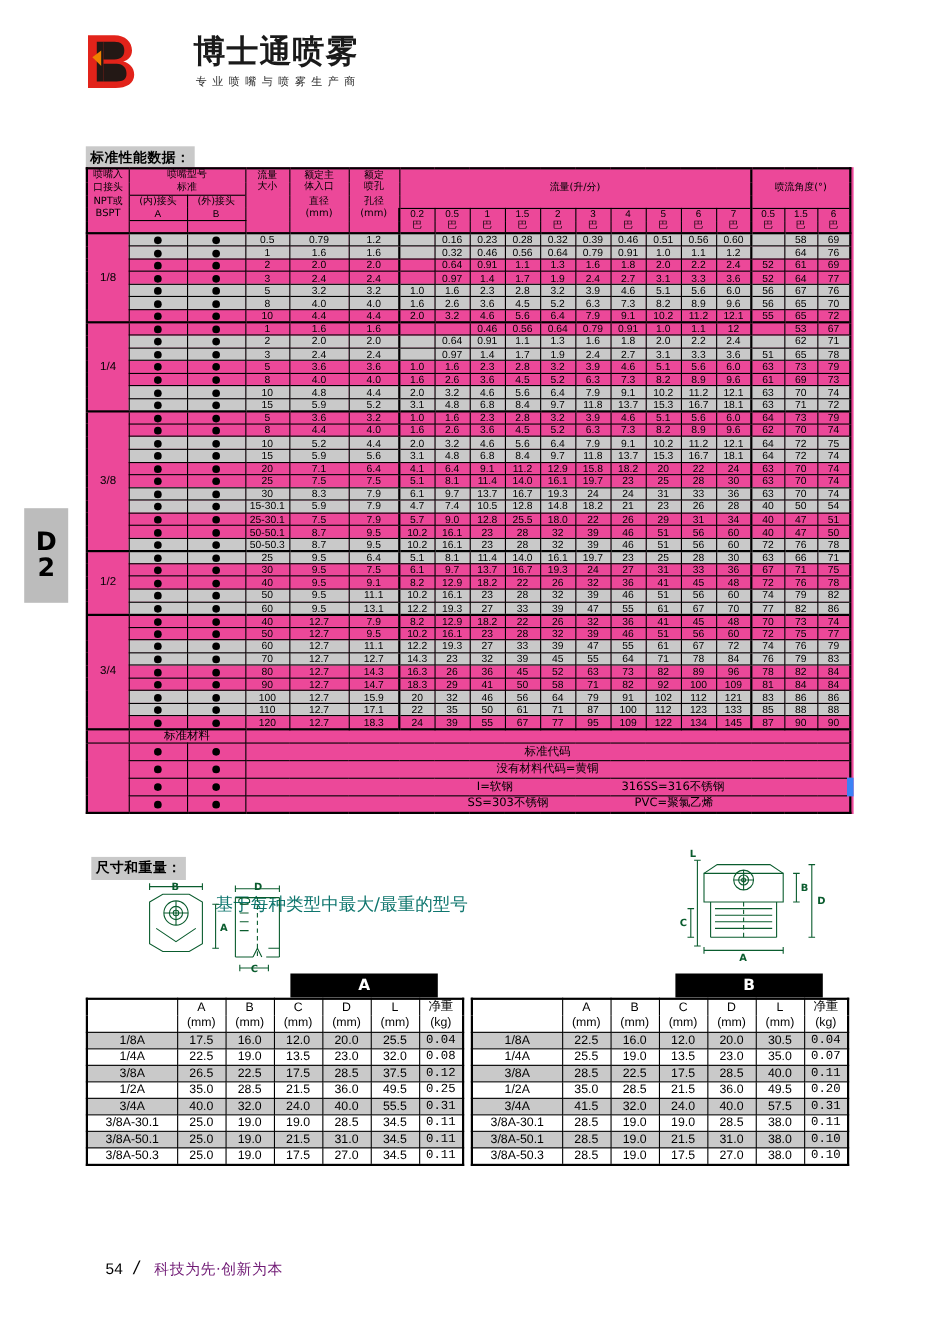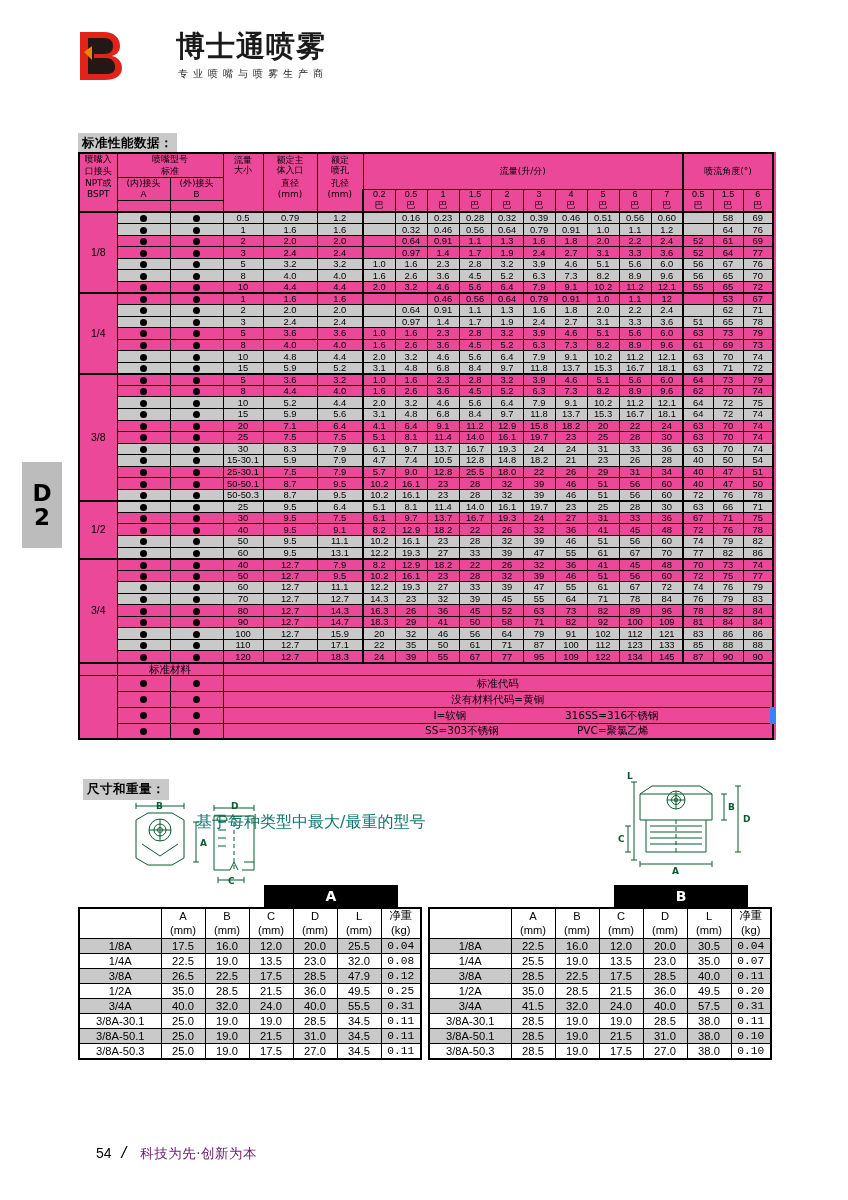--- a/index.html
+++ b/index.html
@@ -1176,21 +1176,21 @@
           <td class="colv">23.0</td>
           <td class="colv">32.0</td>
           <td class="colw">0.08</td>
         </tr>
         <tr>
           <td class="rowname dim-shade">3/8A</td>
           <td class="colv dim-shade">26.5</td>
           <td class="colv dim-shade">22.5</td>
           <td class="colv dim-shade">17.5</td>
           <td class="colv dim-shade">28.5</td>
-          <td class="colv dim-shade">47.9</td>
+          <td class="colv dim-shade">37.5</td>
           <td class="colw dim-shade">0.12</td>
         </tr>
         <tr>
           <td class="rowname">1/2A</td>
           <td class="colv">35.0</td>
           <td class="colv">28.5</td>
           <td class="colv">21.5</td>
           <td class="colv">36.0</td>
           <td class="colv">49.5</td>
           <td class="colw">0.25</td>

